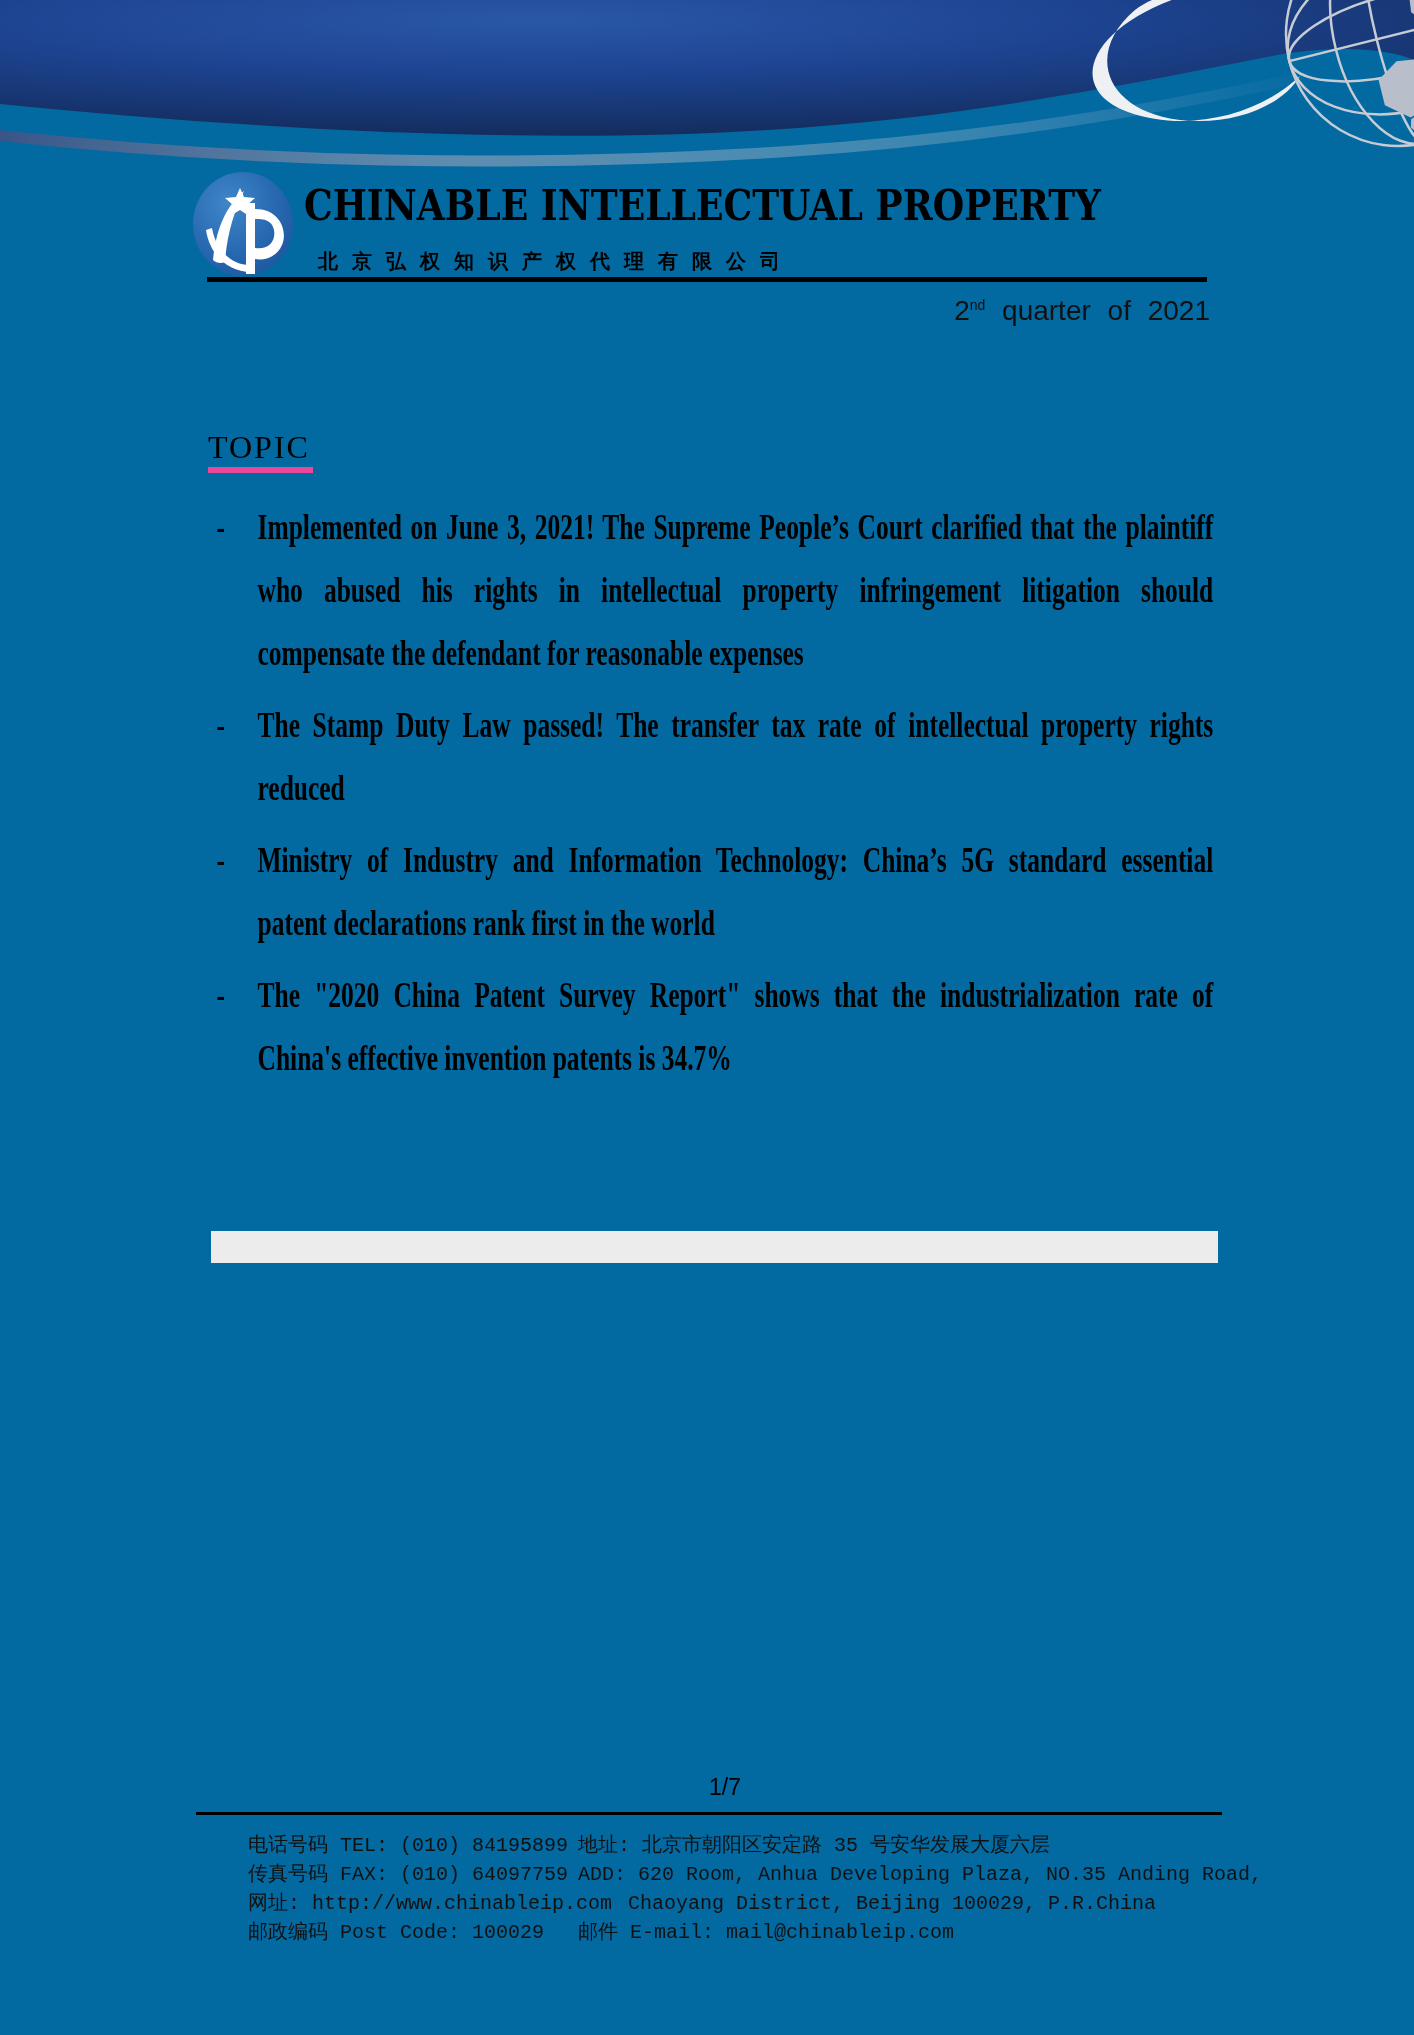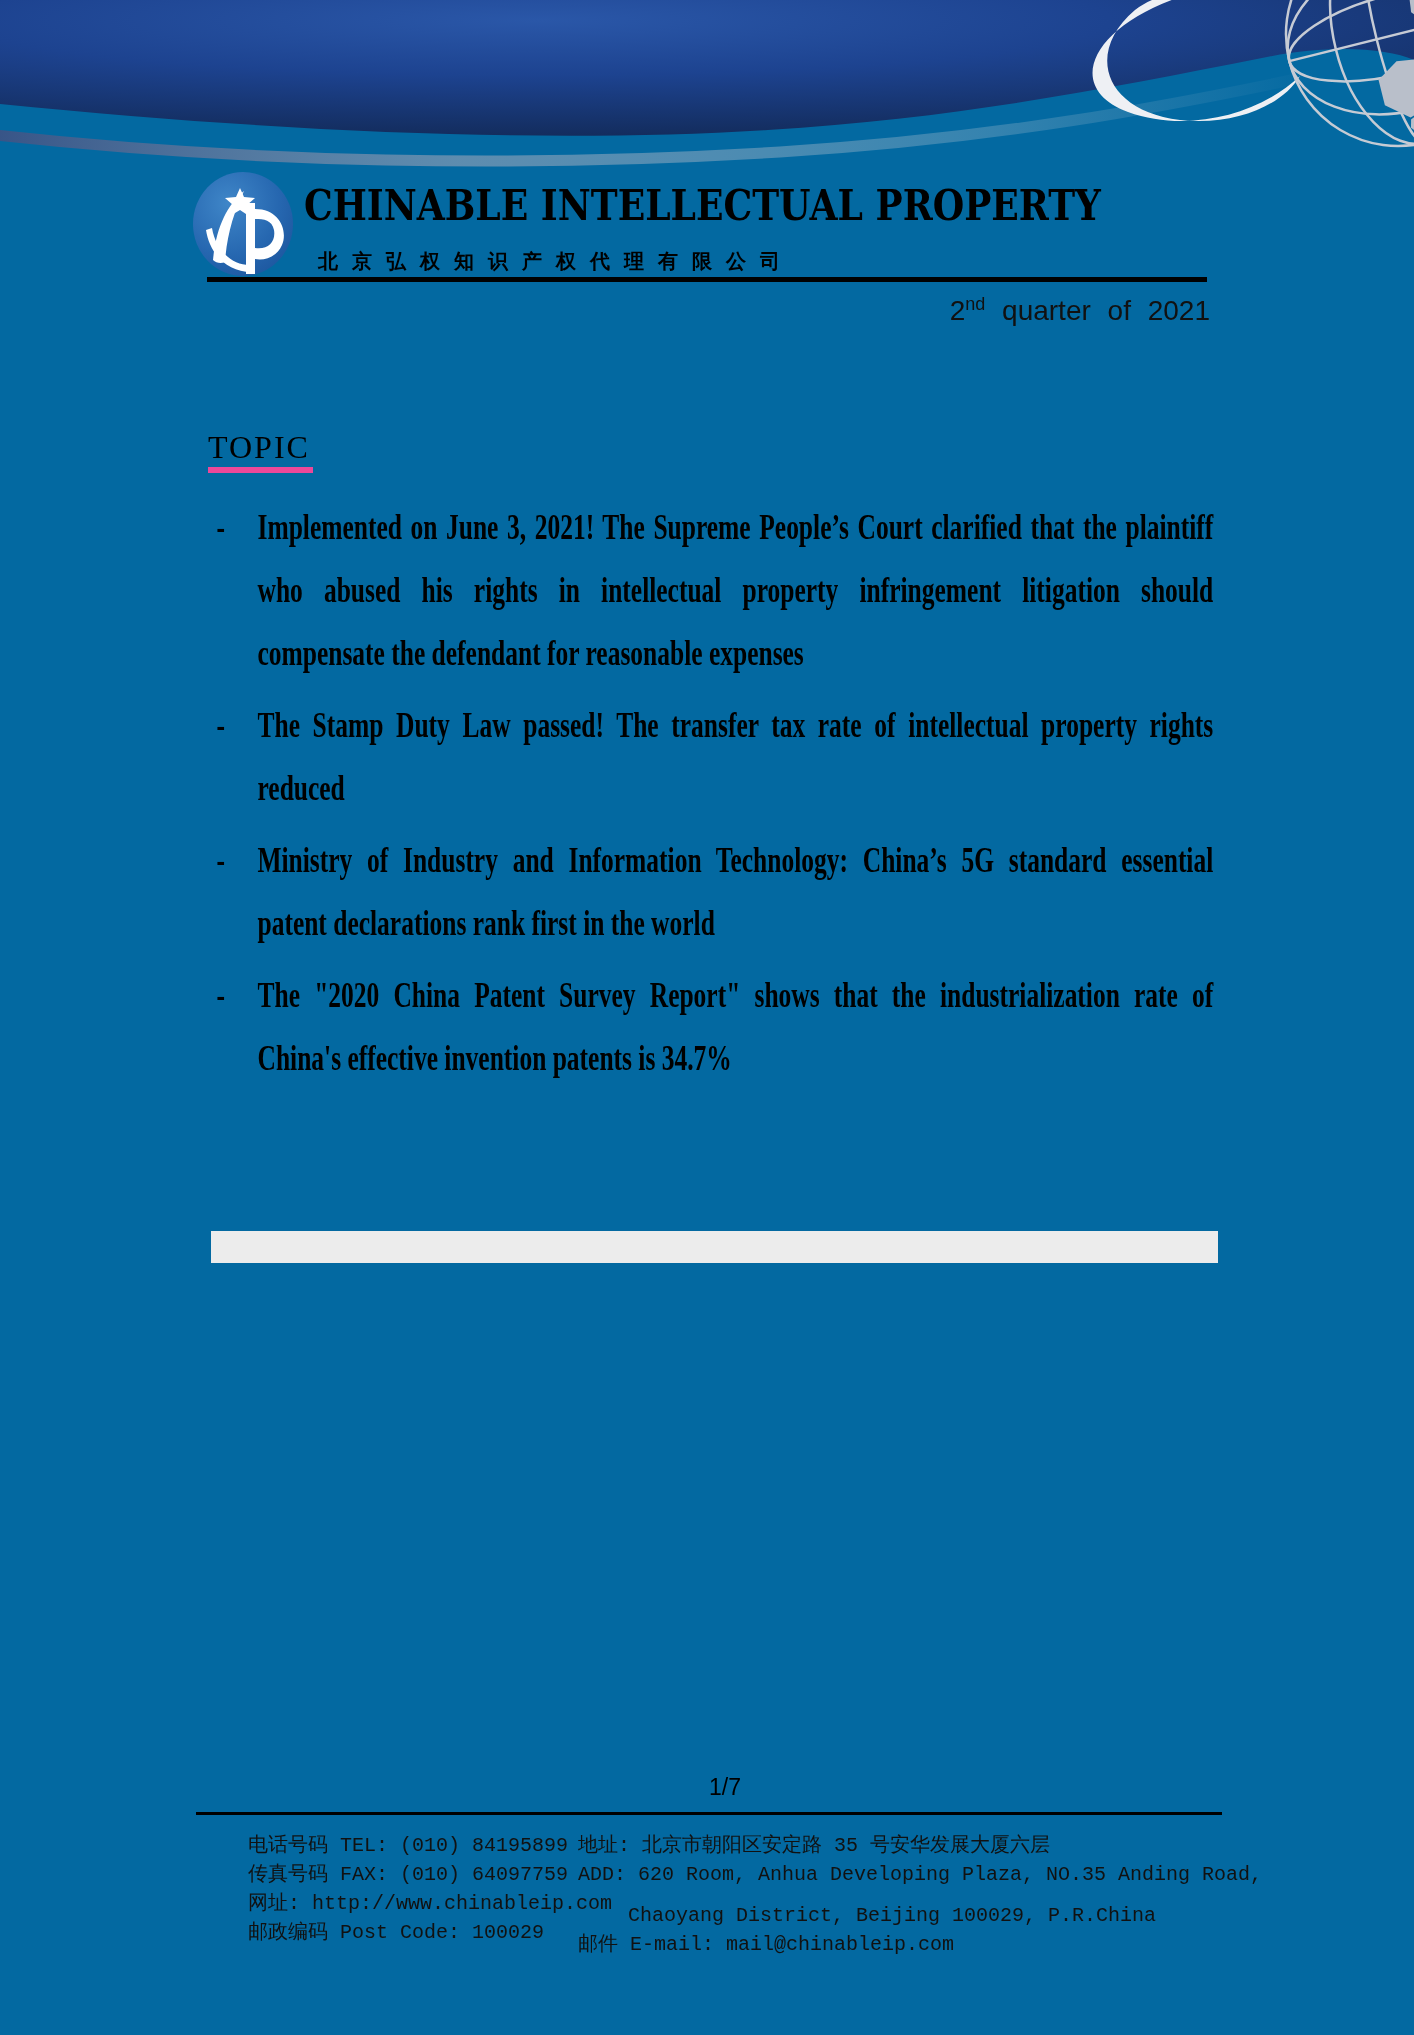--- a/index.html
+++ b/index.html
@@ -25,21 +25,21 @@
     font-family:"Liberation Sans","DejaVu Sans",sans-serif;
     font-size:20px; font-weight:bold; line-height:22px; letter-spacing:14px; text-indent:14px;
   }
   .header-rule { position:absolute; left:207px; top:277px; width:1000px; height:5px; background:#000; }
 
   .quarter-line {
     position:absolute; right:204px; top:296px;
     font-family:"Liberation Sans","DejaVu Sans",sans-serif;
     font-size:28px; line-height:30px; word-spacing:9px; color:#111;
   }
-  .quarter-line sup { font-size:18px; vertical-align:super; line-height:0;margin-top:25px; }
+  .quarter-line sup { font-size:14px; vertical-align:super; line-height:0;margin-top:25px; }
 
   .news-title {
     position:absolute; left:0; top:338px; width:1414px; text-align:center;
     font-family:"Liberation Sans","DejaVu Sans",sans-serif;
     font-size:67px; font-weight:bold; line-height:70px; letter-spacing:1px;
   }
   .news-title .scale { display:inline-block; transform:scale(.8,1.05); transform-origin:50% 50%; white-space:nowrap; }
 
   
   .topic-heading {
@@ -68,21 +68,21 @@
     font-family:"Liberation Sans","DejaVu Sans",sans-serif; font-size:23px; line-height:26px;padding-left:36px;
   }
   .footer-rule { position:absolute; left:196px; top:1812px; width:1026px; height:3px; background:#000; }
   .footer-col {
     position:absolute; top:1831px;
     font-family:"Liberation Mono","DejaVu Sans Mono",monospace;
     font-size:20px; line-height:29px; color:#111; white-space:nowrap;
   }
   .footer-col.left  { left:213px;margin-left:35px; }
   .footer-col.right { left:578px; }
-  .footer-col .indent { padding-left:50px;margin-top:12px; }
+  .footer-col .indent { padding-left:50px; }
 </style>
 </head>
 <body>
 
 <div class="page">
 
   <svg class="banner" width="1414" height="178" viewBox="0 0 1414 178" aria-hidden="true">
     <defs>
       <radialGradient id="navy" cx="38%" cy="15%" r="90%">
         <stop offset="0%" stop-color="#2a57a8"></stop>

